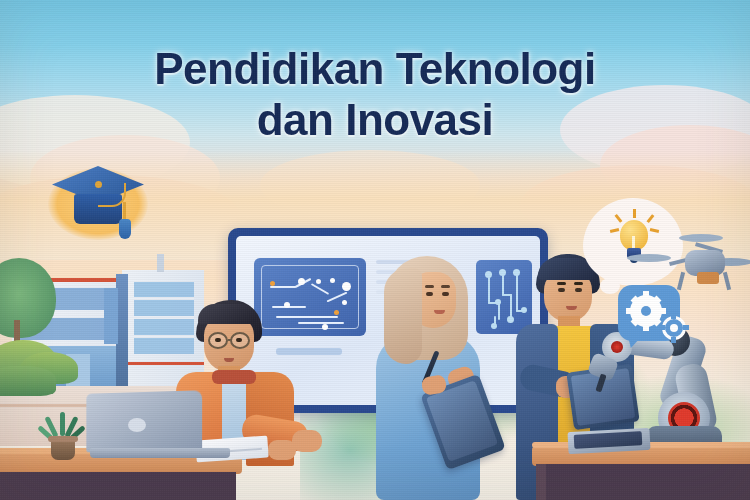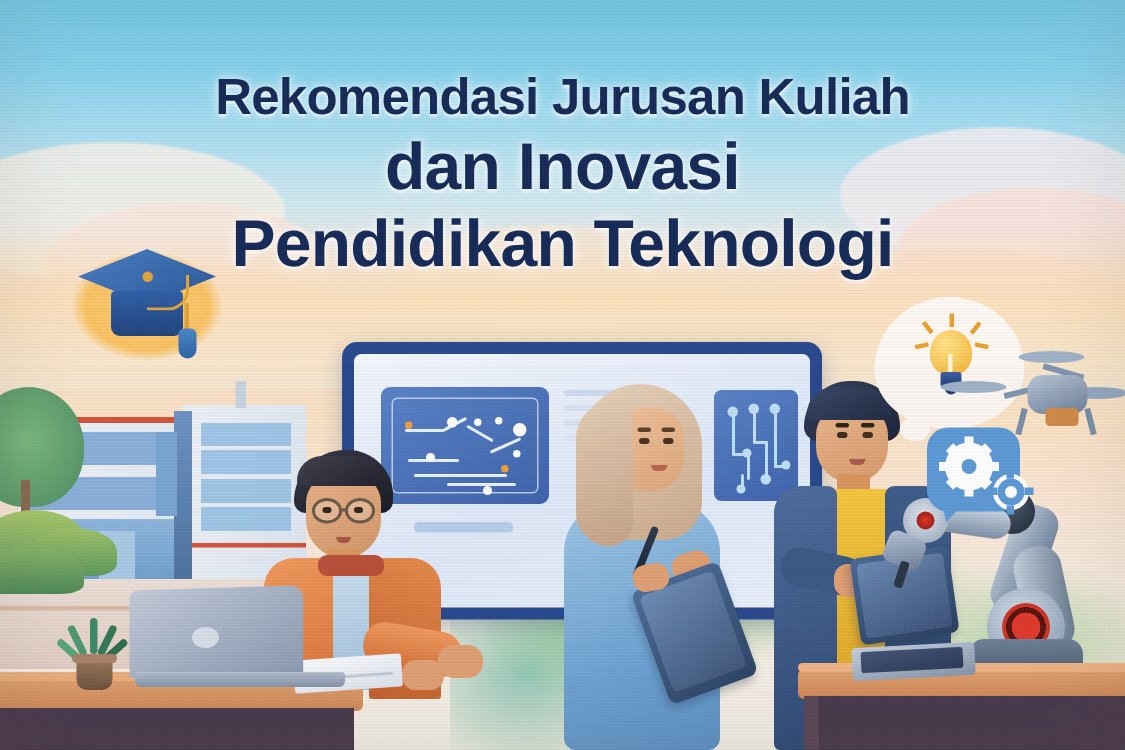--- a/index.html
+++ b/index.html
@@ -102,23 +102,22 @@
   <div class="abs cloud" style="left:30px;top:135px;width:190px;height:85px;background:#f7e7dd;"></div>
   <div class="abs cloud" style="left:-20px;top:175px;width:260px;height:80px;background:#f7ded0;opacity:.8;"></div>
   <div class="abs cloud" style="left:560px;top:85px;width:210px;height:90px;background:#f1ecef;"></div>
   <div class="abs cloud" style="left:600px;top:125px;width:180px;height:80px;background:#f8e2dc;"></div>
   <div class="abs cloud" style="left:520px;top:165px;width:240px;height:80px;background:#f9ded2;opacity:.8;"></div>
   <div class="abs cloud" style="left:260px;top:150px;width:220px;height:70px;background:#f8e6d4;opacity:.65;"></div>
 
   <div class="abs" style="left:0;right:0;top:150px;height:110px;background:linear-gradient(180deg,rgba(250,226,190,0),rgba(250,224,185,.85) 45%,rgba(247,232,210,.9));"></div>
 
   <div id="title-block" class="abs">
-    <div id="title-l1">Rekomendasi Jurusan Kuliah</div>
+    <div id="title-l2">Pendidikan Teknologi</div>
     <div id="title-l3">dan Inovasi</div>
-    <div id="title-l2">Pendidikan Teknologi</div>
   </div>
 
   <div class="abs" style="left:40px;top:150px;width:120px;height:95px;z-index:30;">
 
     <div class="abs" style="left:8px;top:18px;width:100px;height:72px;background:radial-gradient(ellipse at 50% 50%,#fbcd77,#f8c163 58%,rgba(248,193,99,0) 72%);border-radius:50%;"></div>
 
     <div class="abs" style="left:12px;top:16px;width:92px;height:40px;background:linear-gradient(150deg,#4a7ec4,#2a5697);
                 clip-path:polygon(50% 0%,100% 46%,50% 92%,0% 46%);"></div>
 
     <div class="abs" style="left:34px;top:44px;width:48px;height:30px;background:linear-gradient(180deg,#2f5fa8,#22447b);border-radius:3px 3px 6px 6px;"></div>

